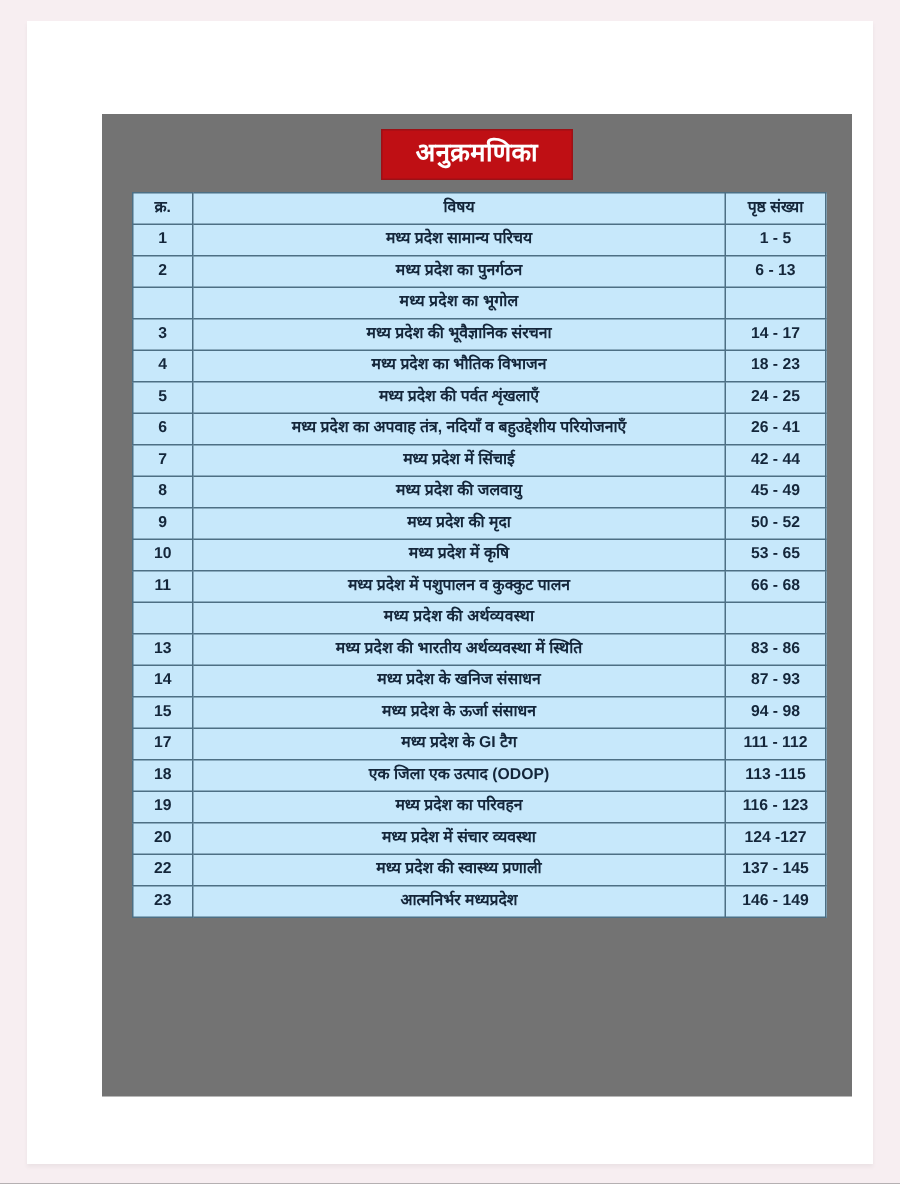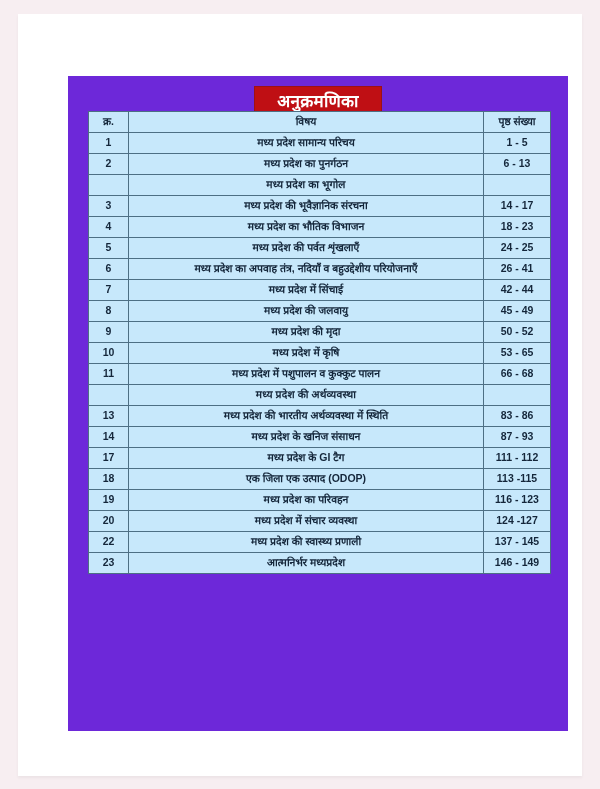--- a/index.html
+++ b/index.html
@@ -25,21 +25,21 @@
     box-shadow: 0 2px 3px rgba(0,0,0,0.05);
   }
 
   
   #panel {
     position: absolute;
     left: 50px;
     top: 62px;
     width: 500px;
     height: 655px;
-    background: #6d28d9;
+    background: #737373;
   }
 
   
   #title-wrap {
     position: absolute;
     left: 0;
     top: 10px;
     width: 100%;
     text-align: center;
   }
@@ -52,21 +52,21 @@
     letter-spacing: 0.3px;
     padding: 5px 22px 7px 22px;
     border: 1px solid #9c1116;
     line-height: 1.15;
   }
 
   
   #toc-table {
     position: absolute;
     left: 20px;
-    top: 35px;
+    top: 52px;
     width: 462px;
     border-collapse: collapse;
     table-layout: fixed;
     background: #c7e8fb;
   }
   #toc-table td, #toc-table th {
     border: 1px solid #4d6f84;
     background: #c7e8fb;
     padding: 0;
     height: 20px;
@@ -207,20 +207,25 @@
             <td class="sr">13</td>
             <td class="subject">मध्य प्रदेश की भारतीय अर्थव्यवस्था में स्थिति</td>
             <td class="page">83 - 86</td>
           </tr>
           <tr>
             <td class="sr">14</td>
             <td class="subject">मध्य प्रदेश के खनिज संसाधन</td>
             <td class="page">87 - 93</td>
           </tr>
           <tr>
+            <td class="sr">15</td>
+            <td class="subject">मध्य प्रदेश के ऊर्जा संसाधन</td>
+            <td class="page">94 - 98</td>
+          </tr>
+          <tr>
             <td class="sr">17</td>
             <td class="subject">मध्य प्रदेश के GI टैग</td>
             <td class="page">111 - 112</td>
           </tr>
           <tr>
             <td class="sr">18</td>
             <td class="subject">एक जिला एक उत्पाद (ODOP)</td>
             <td class="page">113 -115</td>
           </tr>
           <tr>

